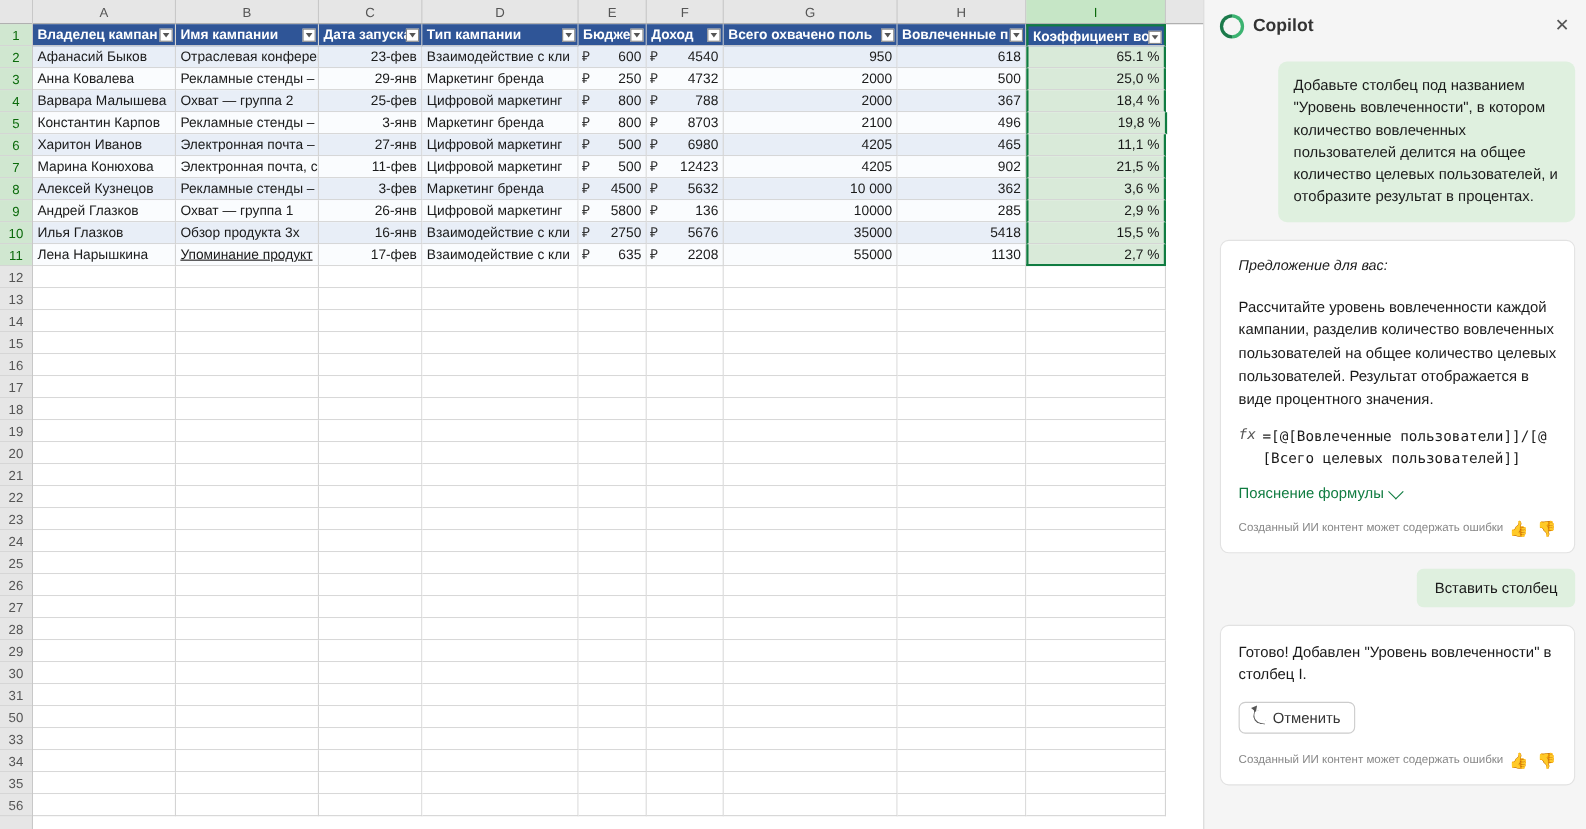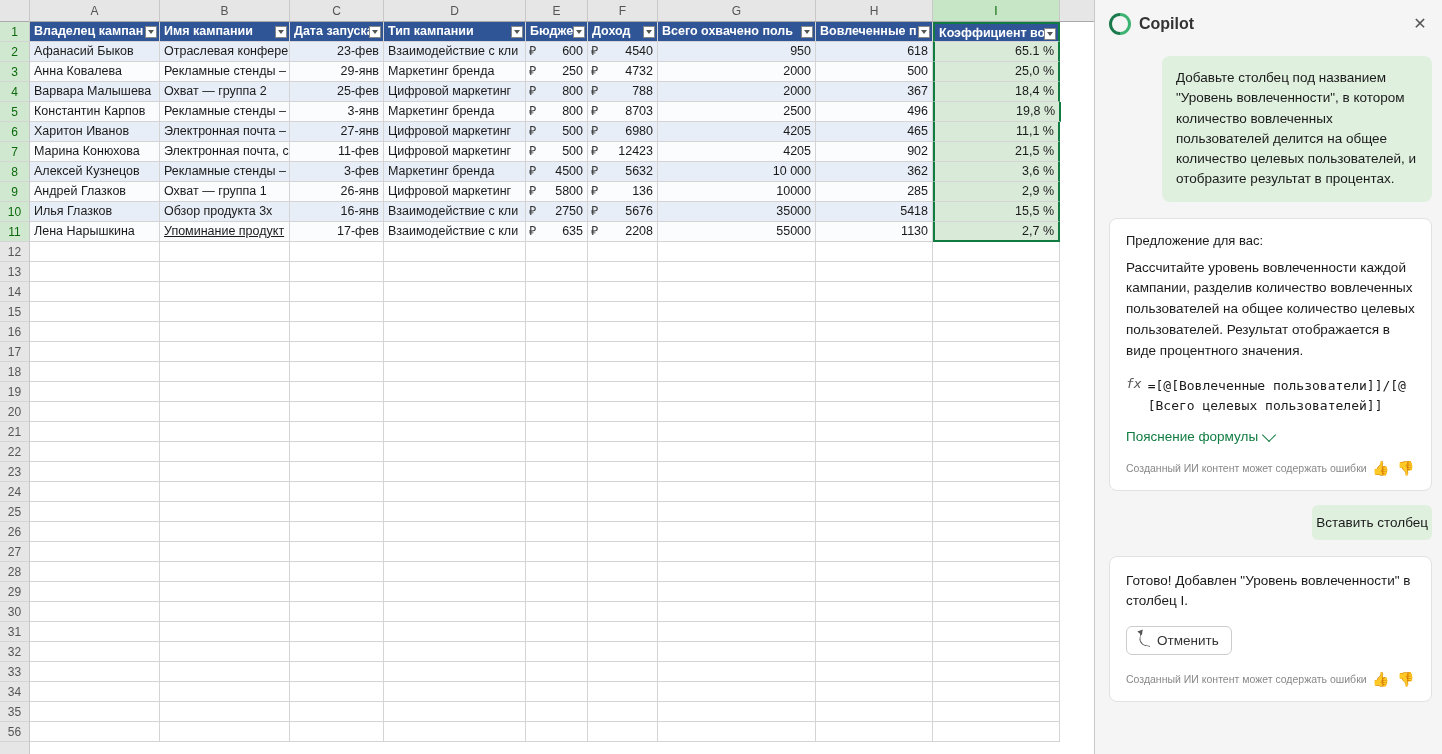--- a/index.html
+++ b/index.html
@@ -31,33 +31,33 @@
   .empty-row .cell { background: #fff; }
   
   .copilot { flex: 1; background: #f5f5f5; display: flex; flex-direction: column; padding: 8px 10px 8px 14px; overflow-y: auto; }
   .cp-head { display: flex; align-items: center; gap: 8px; padding: 4px 0 14px; }
   .cp-logo { width: 22px; height: 22px; border-radius: 50%; background: conic-gradient(#3cb371 0 50%, #1b7a4b 50% 100%); position: relative; }
   .cp-logo::after { content: ""; position: absolute; inset: 3px; border-radius: 50%; background: #f5f5f5; }
   .cp-title { font-size: 16px; font-weight: 600; color: #333; }
   .cp-close { margin-left: auto; width: 24px; height: 24px; text-align: center; line-height: 24px; color: #555; cursor: pointer; font-size: 16px; }
   .user-bubble { background: #dff0df; border-radius: 8px; padding: 12px 14px; margin: 6px 0 16px auto; max-width: 270px; font-size: 13.5px; line-height: 1.5; color: #1a1a1a; }
   .assist-card { background: #fff; border: 1px solid #e2e2e2; border-radius: 8px; padding: 14px 16px; margin-bottom: 14px; }
-  .assist-card .subh { font-size: 13px; margin-bottom: 10px; }
+  .assist-card .subh { font-size: 13px; margin-bottom: 22px; font-style: italic; }
   .assist-card .title2 { font-weight: 700; font-size: 14.5px; margin-bottom: 10px; }
   .assist-card .desc { font-size: 13.5px; line-height: 1.55; margin-bottom: 14px; }
   .formula { font-family: Consolas, monospace; font-size: 13px; display: flex; gap: 6px; align-items: flex-start; margin-bottom: 14px; }
   .fx { font-style: italic; color: #555; }
   .fbody { line-height: 1.5; word-break: break-all; }
   .explain { color: #107c41; font-size: 13.5px; display: flex; align-items: center; gap: 6px; cursor: pointer; }
   .explain .chev { width: 10px; height: 10px; border-right: 1.5px solid #107c41; border-bottom: 1.5px solid #107c41; transform: rotate(45deg); margin-bottom: 3px; }
   .card-foot { display: flex; align-items: center; margin-top: 16px; }
   .disclaimer { font-size: 10.5px; color: #888; }
   .thumbs { margin-left: auto; display: flex; gap: 8px; color: #888; }
   .thumb { cursor: pointer; font-size: 14px; }
-  .btn-insert { background: #dff0df; border: none; border-radius: 6px; padding: 10px 4px; font-size: 13.5px; color: #1a1a1a; margin-left: auto; display: block; margin-bottom: 16px; cursor: pointer; }
+  .btn-insert { background: #dff0df; border: none; border-radius: 6px; padding: 10px 16px; font-size: 13.5px; color: #1a1a1a; margin-left: auto; display: block; margin-bottom: 16px; cursor: pointer; }
   .confirm-card { background: #fff; border: 1px solid #e2e2e2; border-radius: 8px; padding: 14px 16px; }
   .confirm-text { font-size: 13.5px; line-height: 1.5; margin-bottom: 14px; }
   .btn-undo { background: #fff; border: 1px solid #ccc; border-radius: 6px; padding: 6px 12px; font-size: 13.5px; display: inline-flex; align-items: center; gap: 6px; cursor: pointer; color: #333; }
   .undo-icon { display: inline-block; width: 12px; height: 12px; border: 1.5px solid #555; border-top: none; border-right: none; border-radius: 0 0 0 8px; transform: rotate(10deg); position: relative; }
   .undo-icon::after { content: ""; position: absolute; left: -4px; top: -4px; border-right: 5px solid #555; border-top: 3px solid transparent; border-bottom: 3px solid transparent; }
 </style>
 </head>
 <body>
 
 <div class="sheet-area">
@@ -88,21 +88,21 @@
         <div class="rowhdr">22</div>
         <div class="rowhdr">23</div>
         <div class="rowhdr">24</div>
         <div class="rowhdr">25</div>
         <div class="rowhdr">26</div>
         <div class="rowhdr">27</div>
         <div class="rowhdr">28</div>
         <div class="rowhdr">29</div>
         <div class="rowhdr">30</div>
         <div class="rowhdr">31</div>
-        <div class="rowhdr">32</div>
+        <div class="rowhdr">50</div>
         <div class="rowhdr">33</div>
         <div class="rowhdr">34</div>
         <div class="rowhdr">35</div>
         <div class="rowhdr">56</div>
       </div>
   </div>
   <div class="grid">
     <div class="colheads" id="colheads">
         <div class="colhead" style="width: 130px;">A</div>
         <div class="colhead" style="width: 130px;">B</div>
@@ -159,21 +159,21 @@
           <div class="cell band0 num" style="width: 117px;">367</div>
           <div class="cell band0 num hiI selL selR" style="width: 127px;">18,4 %</div>
         </div>
         <div class="table-row">
           <div class="cell band1" style="width: 130px;">Константин Карпов</div>
           <div class="cell band1" style="width: 130px;">Рекламные стенды –</div>
           <div class="cell band1 num" style="width: 94px;">3-янв</div>
           <div class="cell band1" style="width: 142px;">Маркетинг бренда</div>
           <div class="cell band1 cur" style="width: 62px;"><span class="rub">₽</span><span>800</span></div>
           <div class="cell band1 cur" style="width: 70px;"><span class="rub">₽</span><span>8703</span></div>
-          <div class="cell band1 num" style="width: 158px;">2500</div>
+          <div class="cell band1 num" style="width: 158px;">2100</div>
           <div class="cell band1 num" style="width: 117px;">496</div>
           <div class="cell band1 num hiI selL selR" style="width: 128px;">19,8 %</div>
         </div>
         <div class="table-row">
           <div class="cell band0" style="width: 130px;">Харитон Иванов</div>
           <div class="cell band0" style="width: 130px;">Электронная почта –</div>
           <div class="cell band0 num" style="width: 94px;">27-янв</div>
           <div class="cell band0" style="width: 142px;">Цифровой маркетинг</div>
           <div class="cell band0 cur" style="width: 62px;"><span class="rub">₽</span><span>500</span></div>
           <div class="cell band0 cur" style="width: 70px;"><span class="rub">₽</span><span>6980</span></div>

